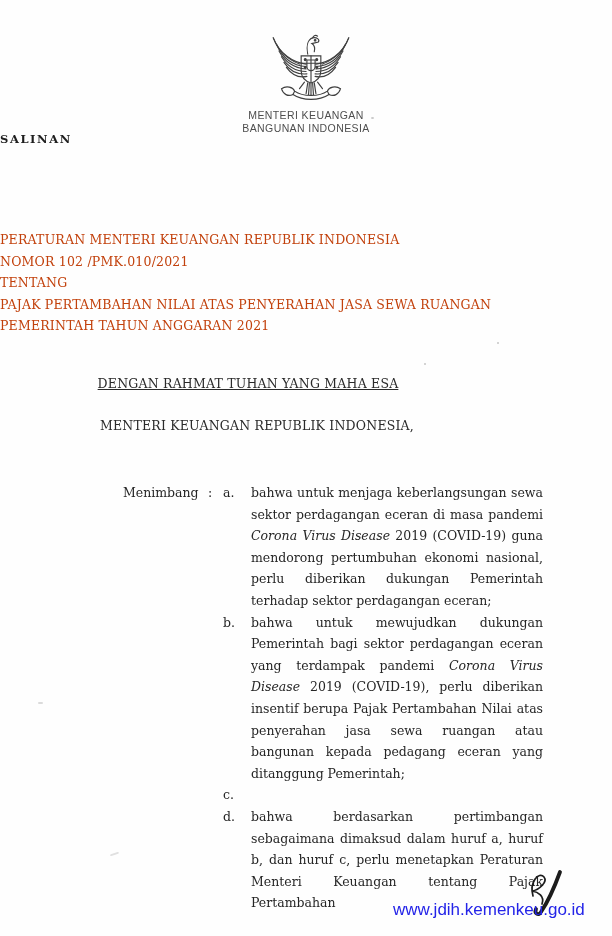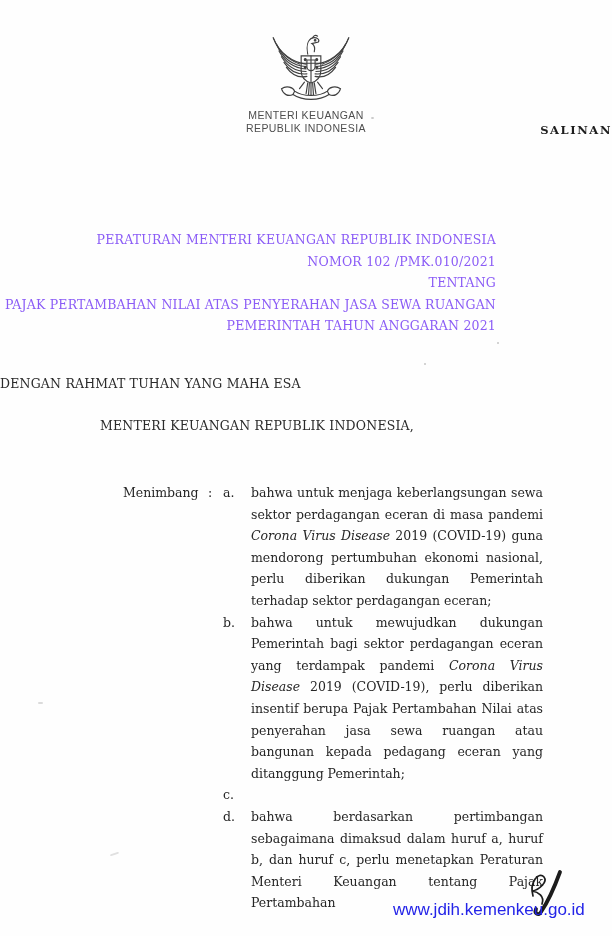--- a/index.html
+++ b/index.html
@@ -8,29 +8,29 @@
     overflow:hidden;font-family:"DejaVu Serif",serif;color:#2a2a2a;
   }
   
   .emblem{position:absolute;left:270px;top:30px;width:82px;height:78px;}
   .ministry{
     position:absolute;top:109px;left:0;width:612px;text-align:center;
     font-family:"Liberation Sans",sans-serif;font-size:10.5px;line-height:12.5px;
     color:#4e4e4e;letter-spacing:.4px;
   }
   .salinan{
-    position:absolute;top:123px;left:0;width:612px;text-align:right;
+    position:absolute;top:132px;left:0;width:612px;text-align:left;
     font-weight:bold;font-size:11.5px;letter-spacing:1.6px;color:#1e1e1e;
   }
   
   .title-block{
-    position:absolute;top:229px;left:0;width:496px;text-align:right;
-    font-size:12.5px;line-height:21.5px;letter-spacing:.2px;color:#8b5cf6;
+    position:absolute;top:229px;left:0;width:496px;text-align:left;
+    font-size:12.5px;line-height:21.5px;letter-spacing:.2px;color:#c2410c;
   }
-  .invocation{position:absolute;top:376px;left:0;width:496px;font-size:12.5px;letter-spacing:.2px;}
+  .invocation{position:absolute;top:376px;left:0;width:496px;text-align:center;font-size:12.5px;letter-spacing:.2px;text-decoration:underline;}
   .authority{position:absolute;top:418px;left:5px;width:504px;text-align:center;font-size:12.5px;letter-spacing:.2px;}
   
   .considering{
     position:absolute;top:482px;left:75px;width:468px;
     font-size:12.5px;line-height:21.6px;color:#262626;
   }
   .c-row{display:flex;align-items:flex-start;margin-left:48px;}
   .c-label{width:85px;flex:none;}
   .c-colon{width:15px;flex:none;}
   .c-letter{width:28px;flex:none;}
@@ -92,21 +92,21 @@
         <path d="M46,63 L44,76 M48,63.5 L47,77 M50,64 L50,78 M52,63.5 L53,77 M54,63 L56,76"></path>
 
         <path d="M14,70 C20,66 28,68 30,73 C40,80 60,80 70,73 C72,68 80,66 86,70 C84,77 78,80 72,77 C60,85 40,85 28,77 C22,80 16,77 14,70 Z"></path>
         <path d="M30,73 L28,77 M70,73 L72,77"></path>
       </g>
     </svg>
   </div>
 
   <div class="ministry">
     <div>MENTERI KEUANGAN</div>
-    <div>REPUBLIK INDONESIA</div>
+    <div>BANGUNAN INDONESIA</div>
   </div>
   <div class="salinan">SALINAN</div>
 
   <div class="title-block">
     <div>PERATURAN MENTERI KEUANGAN REPUBLIK INDONESIA</div>
     <div>NOMOR 102 /PMK.010/2021</div>
     <div>TENTANG</div>
     <div>PAJAK PERTAMBAHAN NILAI ATAS PENYERAHAN JASA SEWA RUANGAN</div>
     <div>PEMERINTAH TAHUN ANGGARAN 2021</div>
   </div>

